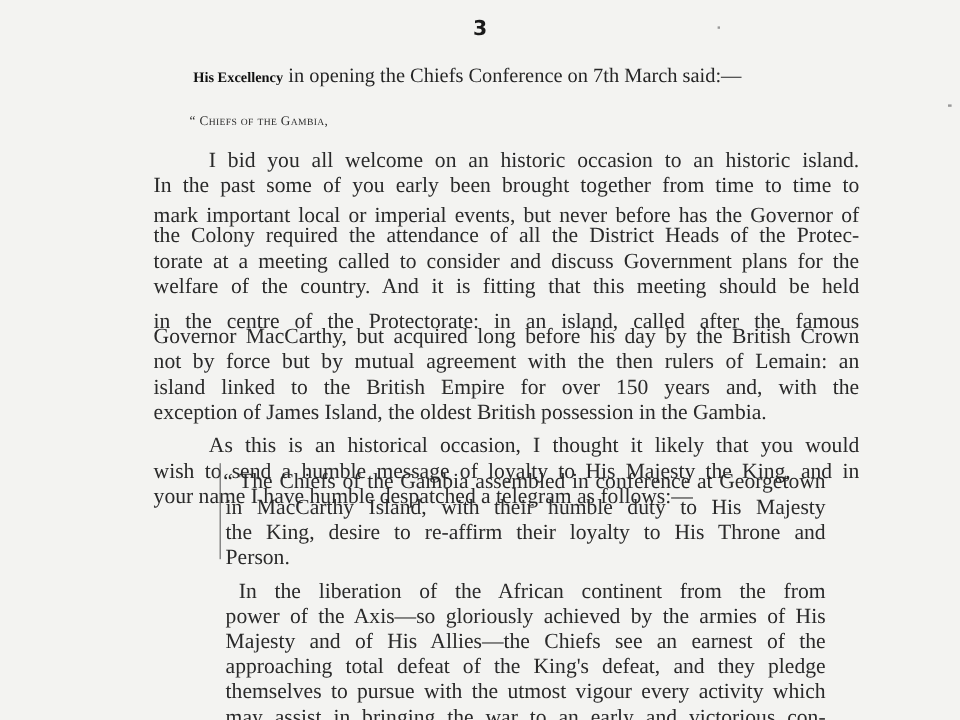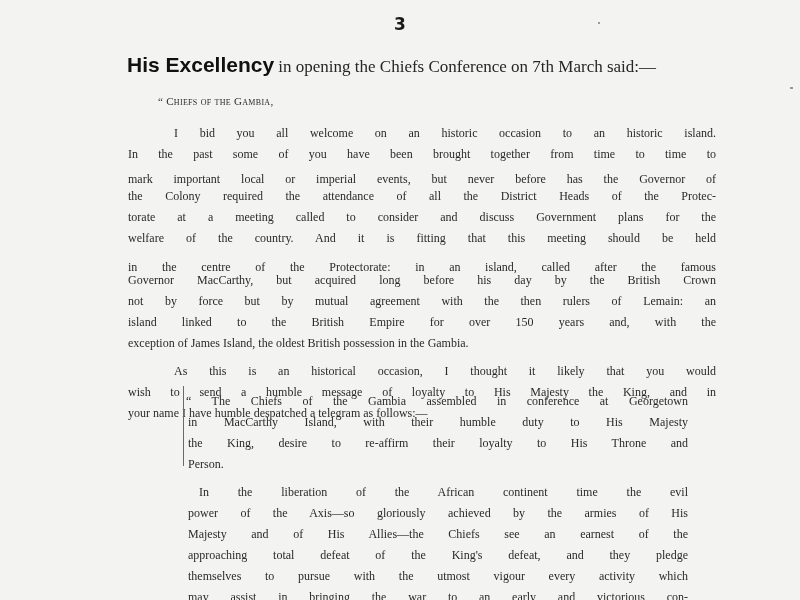--- a/index.html
+++ b/index.html
@@ -12,27 +12,27 @@
   }
   .page { position: absolute; left: 0; top: 0; width: 800px; height: 600px; }
   .page-number {
     position: absolute; left: 385px; top: 14px; width: 30px; text-align: center;
     font-family: "DejaVu Sans", sans-serif; font-weight: bold; font-size: 17px; color: #1a1a1a;
   }
   .heading {
     position: absolute; left: 127px; top: 53px; font-size: 17px; white-space: nowrap; color: #262626;
   }
   .heading .bold {
-    font-family: Liberation Sans, sans-serif; font-weight: bold; font-size: 21px; color: #111;
+    font-family: Liberation Serif, serif; font-weight: bold; font-size: 12px; color: #111; margin-left: 34px;
   }
   .salutation {
     position: absolute; left: 158px; top: 95px; font-size: 11px; font-variant: small-caps; letter-spacing: 0.3px; white-space: nowrap;
   }
   .line {
-    position: absolute; font-size: 12px; white-space: nowrap; line-height: 18px;
+    position: absolute; font-size: 18px; white-space: nowrap; line-height: 18px;
     text-align: justify; text-align-last: justify; font-family: Liberation Serif, serif;
   }
   .body-line { left: 128px; width: 588px; }
   .quote-line { left: 188px; width: 500px; }
   .last { text-align-last: left; }
   .indent1 { left: 174px !important; width: 542px !important; }
   .indent2 { left: 199px !important; width: 489px !important; }
   .quote-bar {
     position: absolute; left: 183px; top: 386px; width: 1px; height: 80px; background: #6a6a6a;
   }
@@ -44,42 +44,42 @@
 <div class="page">
   <div class="page-number">3</div>
 
   <div class="heading">
     <span class="bold">His Excellency</span><span> in opening the Chiefs Conference on 7th March said:—</span>
   </div>
 
   <div class="salutation">“ Chiefs of the Gambia,</div>
 
   <div class="line body-line indent1" style="top:124px">I bid you all welcome on an historic occasion to an historic island.</div>
-  <div class="line body-line" style="top:145px">In the past some of you have been brought together from time to time to</div>
+  <div class="line body-line" style="top:145px">In the past some of you early been brought together from time to time to</div>
   <div class="line body-line" style="top:170px">mark important local or imperial events, but never before has the Governor of</div>
   <div class="line body-line" style="top:187px">the Colony required the attendance of all the District Heads of the Protec-</div>
   <div class="line body-line" style="top:208px">torate at a meeting called to consider and discuss Government plans for the</div>
   <div class="line body-line" style="top:229px">welfare of the country.  And it is fitting that this meeting should be held</div>
   <div class="line body-line" style="top:258px">in the centre of the Protectorate: in an  island, called  after the  famous</div>
   <div class="line body-line" style="top:271px">Governor MacCarthy, but acquired long before his day by the British Crown</div>
   <div class="line body-line" style="top:292px">not by force but by mutual agreement with the then rulers of Lemain: an</div>
   <div class="line body-line" style="top:313px">island  linked to the  British  Empire for over 150  years and, with  the</div>
   <div class="line body-line last" style="top:334px">exception of James Island, the oldest British possession in the Gambia.</div>
 
   <div class="line body-line indent1" style="top:362px">As this is an historical occasion, I thought it likely that you would</div>
   <div class="line body-line" style="top:383px">wish to send a humble message of loyalty to His Majesty the King, and in</div>
   <div class="line body-line last" style="top:404px">your name I have humble despatched a telegram as follows:—</div>
 
   <div class="quote-bar"></div>
   <div class="line quote-line" style="top:392px; left:186px; width:502px;">“ The Chiefs of the Gambia assembled in conference at Georgetown</div>
   <div class="line quote-line" style="top:413px">in MacCarthy Island, with their humble duty to His Majesty</div>
   <div class="line quote-line" style="top:434px">the King, desire to re-affirm  their loyalty to  His Throne  and</div>
   <div class="line quote-line last" style="top:455px">Person.</div>
 
-  <div class="line quote-line indent2" style="top:483px">In the liberation of the  African  continent  time the  evil</div>
+  <div class="line quote-line indent2" style="top:483px">In the liberation of the  African  continent  from the  from</div>
   <div class="line quote-line" style="top:504px">power of the Axis—so gloriously achieved by the armies of His</div>
   <div class="line quote-line" style="top:525px">Majesty and of His  Allies—the  Chiefs see an  earnest of  the</div>
   <div class="line quote-line" style="top:546px">approaching total defeat of the King's defeat, and they pledge</div>
   <div class="line quote-line" style="top:567px">themselves to pursue with the utmost vigour every activity which</div>
   <div class="line quote-line" style="top:588px">may assist in bringing the war to an early and victorious con-</div>
 
   <div class="speck" style="left:790px; top:87px;"></div>
   <div class="speck" style="left:598px; top:22px; width:2px;"></div>
 </div>
 

